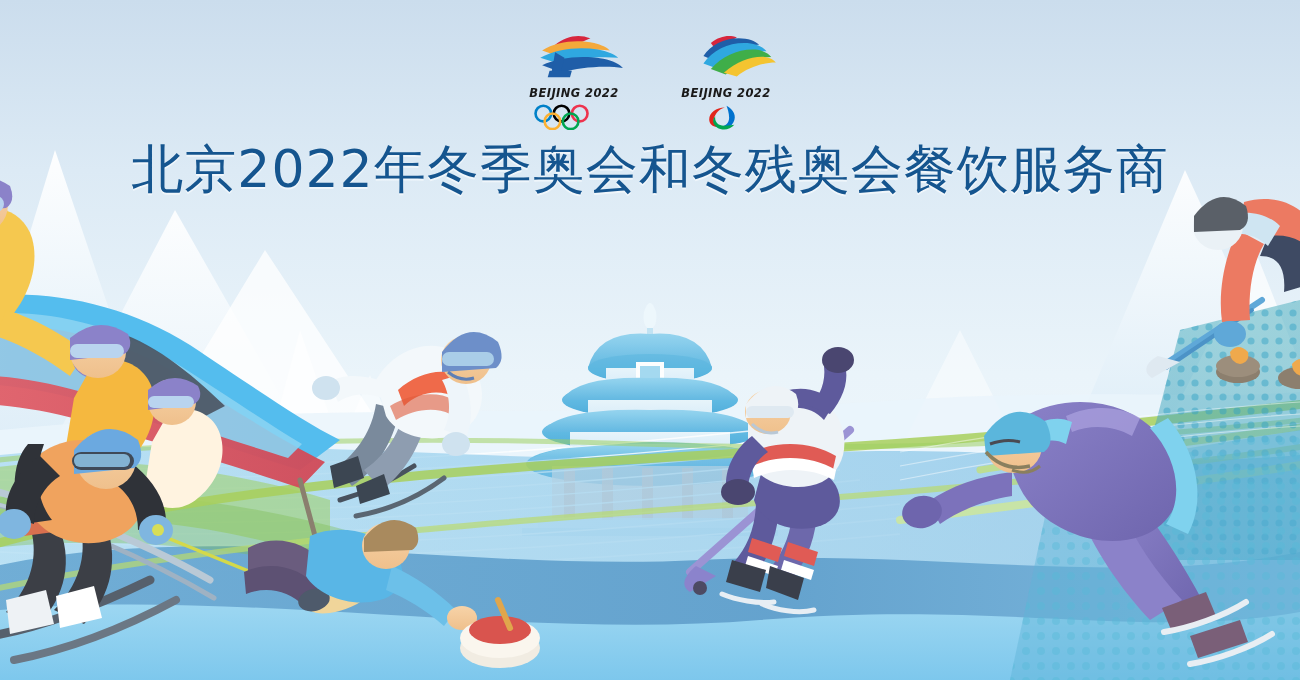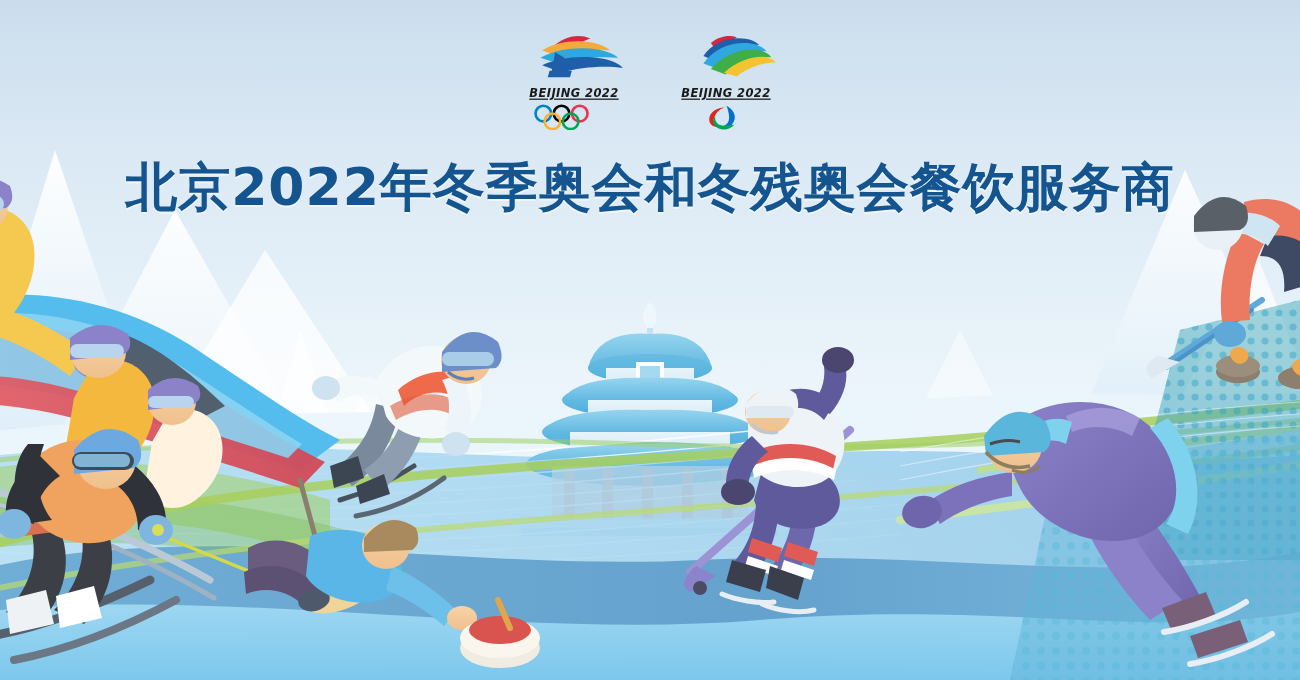--- a/index.html
+++ b/index.html
@@ -18,46 +18,45 @@
 
   
   #logo-block{
     position:absolute;
     left:0;right:0;top:30px;
     display:flex;
     justify-content:center;
     align-items:flex-start;
     gap:42px;
     z-index:40;
-    text-decoration:underline;
   }
   .logo-unit{width:110px;display:flex;flex-direction:column;align-items:center;}
   .logo-mark{height:52px;}
   .logo-word{
     font-family:"DejaVu Sans",sans-serif;
     font-weight:bold;
     font-style:italic;
     font-size:11.5px;
     letter-spacing:.4px;
     color:#1a1a1a;
     margin-top:4px;
     white-space:nowrap;
     transform:scaleY(1.12);
   }
   .logo-sub{margin-top:4px;height:26px;}
 
   
   #page-title{
     position:absolute;
     left:0;right:0;
-    top:156px;
+    top:138px;
     z-index:45;
     text-align:center;
     font-family:"DejaVu Sans","Liberation Sans",sans-serif;
-    font-weight:bold;
+    font-weight:normal;
     font-size:52px;
     line-height:62px;
     letter-spacing:1px;
     color:#15558f;
     text-shadow:0 2px 0 rgba(255,255,255,.55);
     white-space:nowrap;
   }
 </style>
 </head>
 <body>

